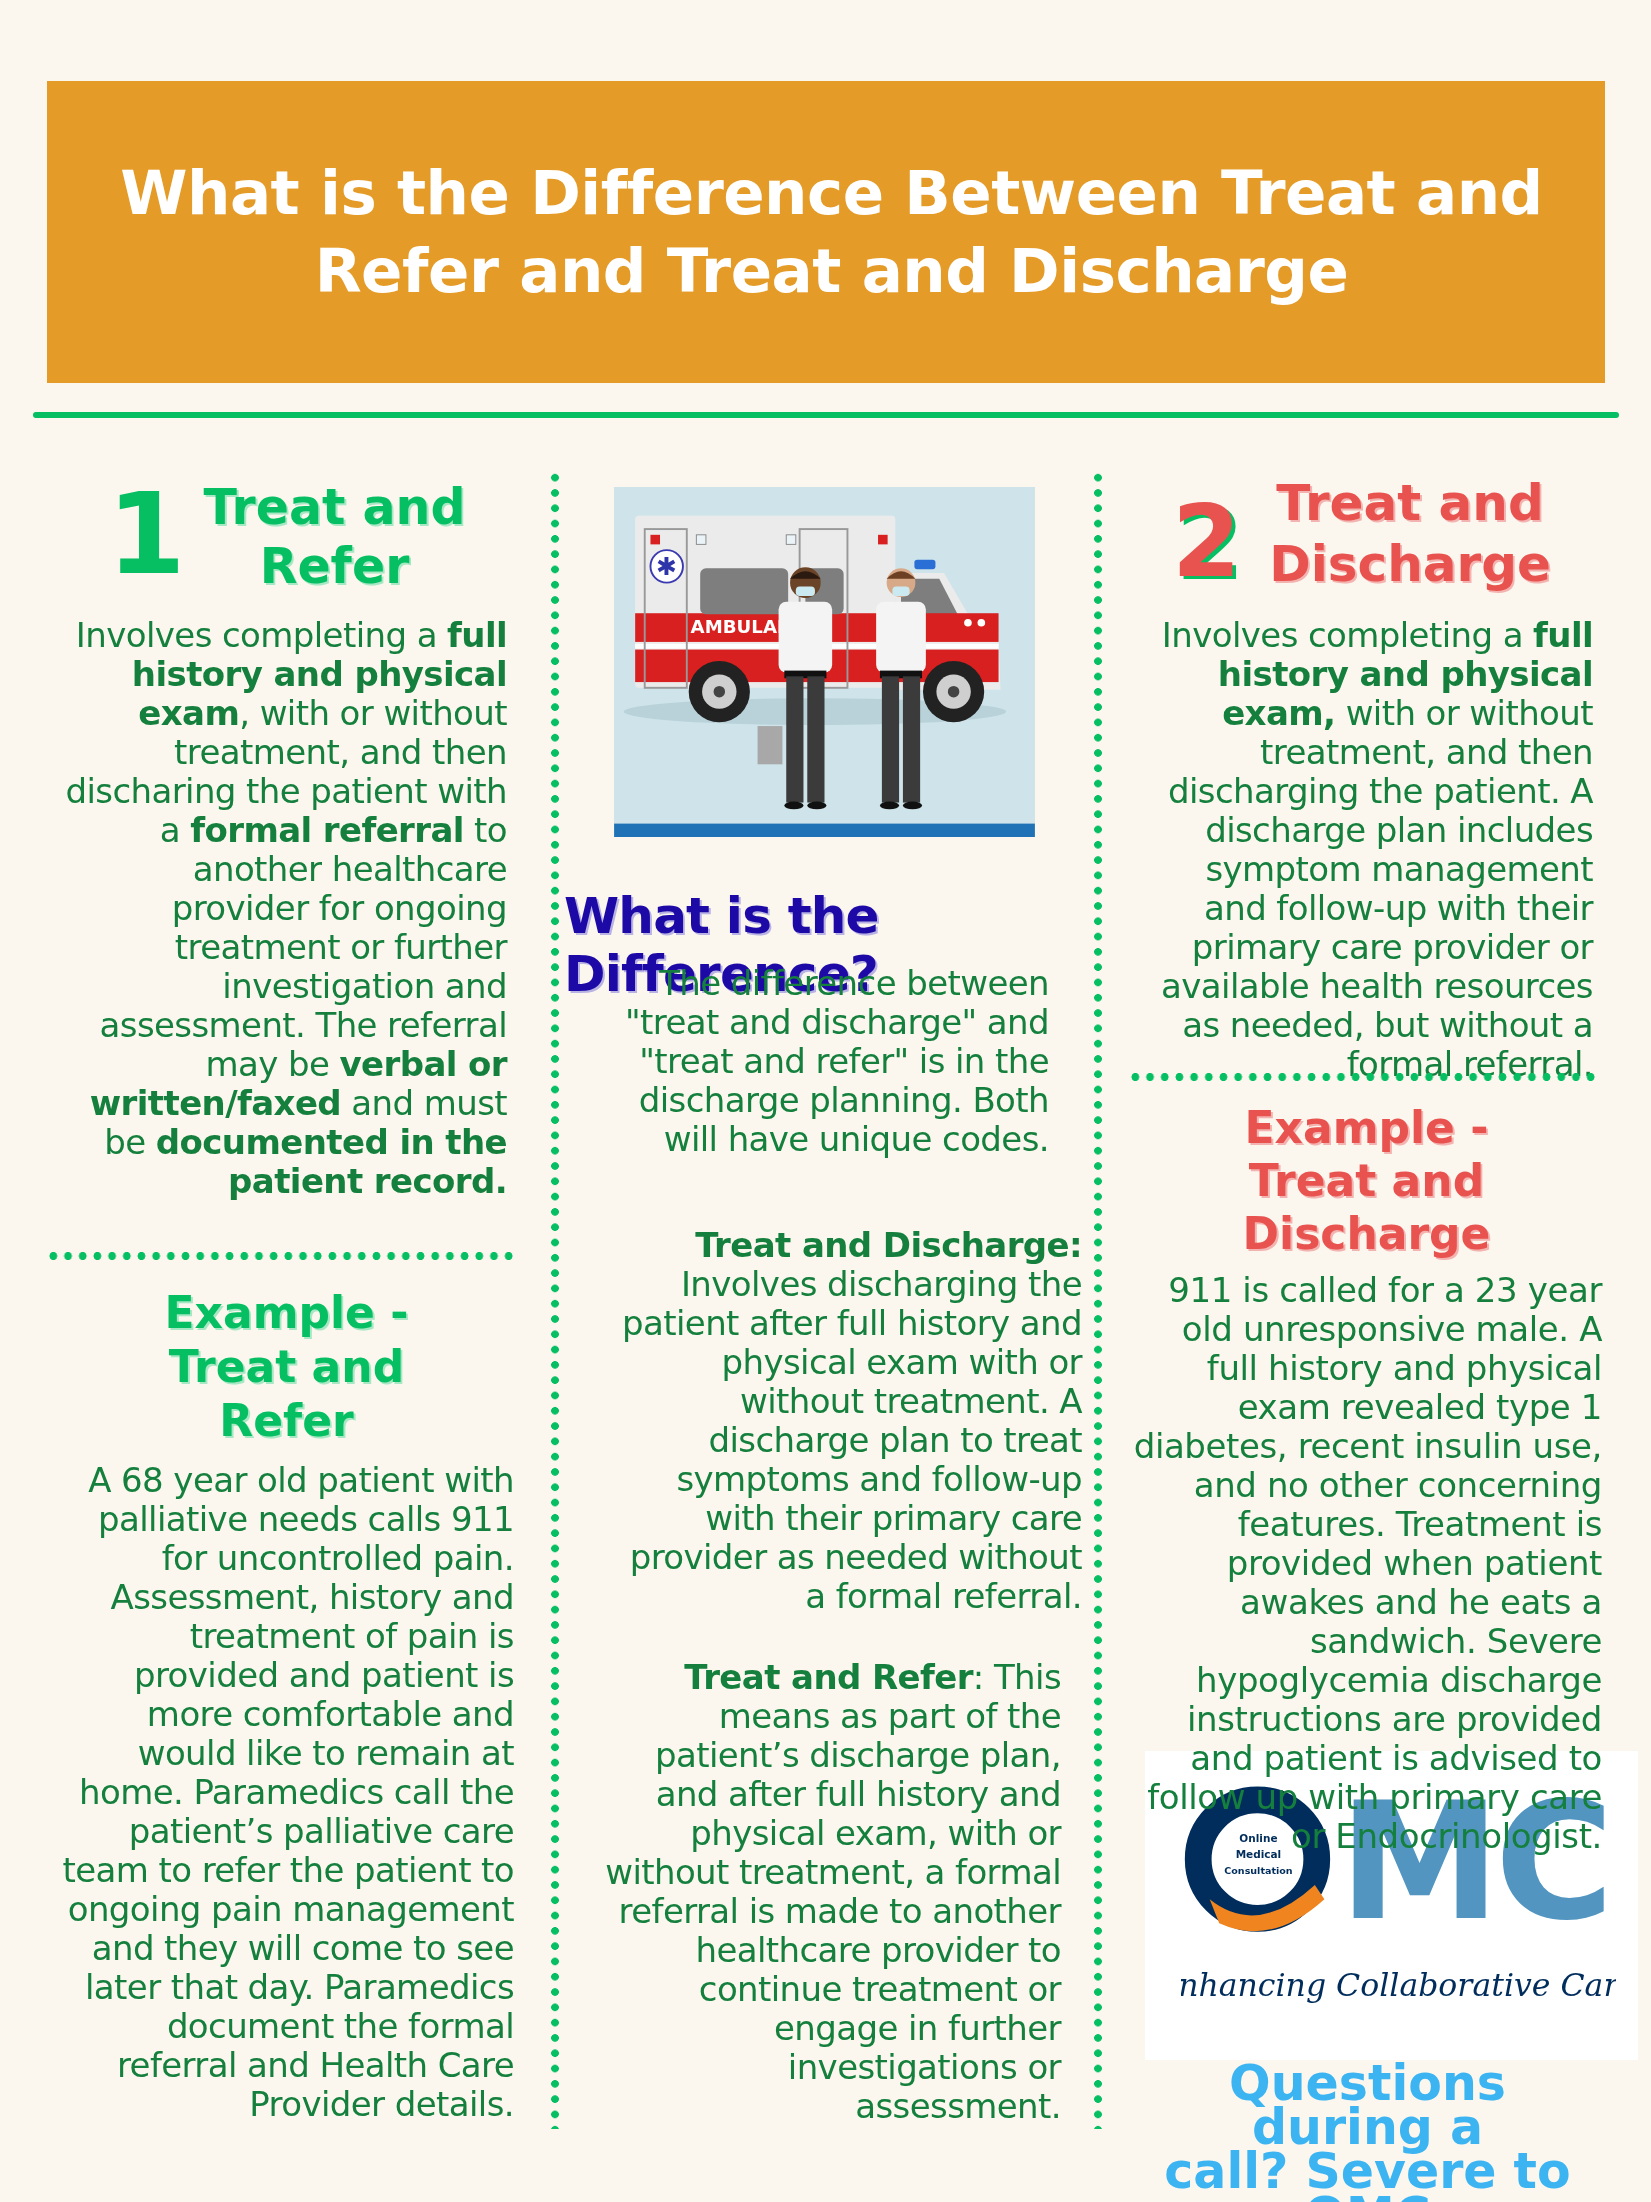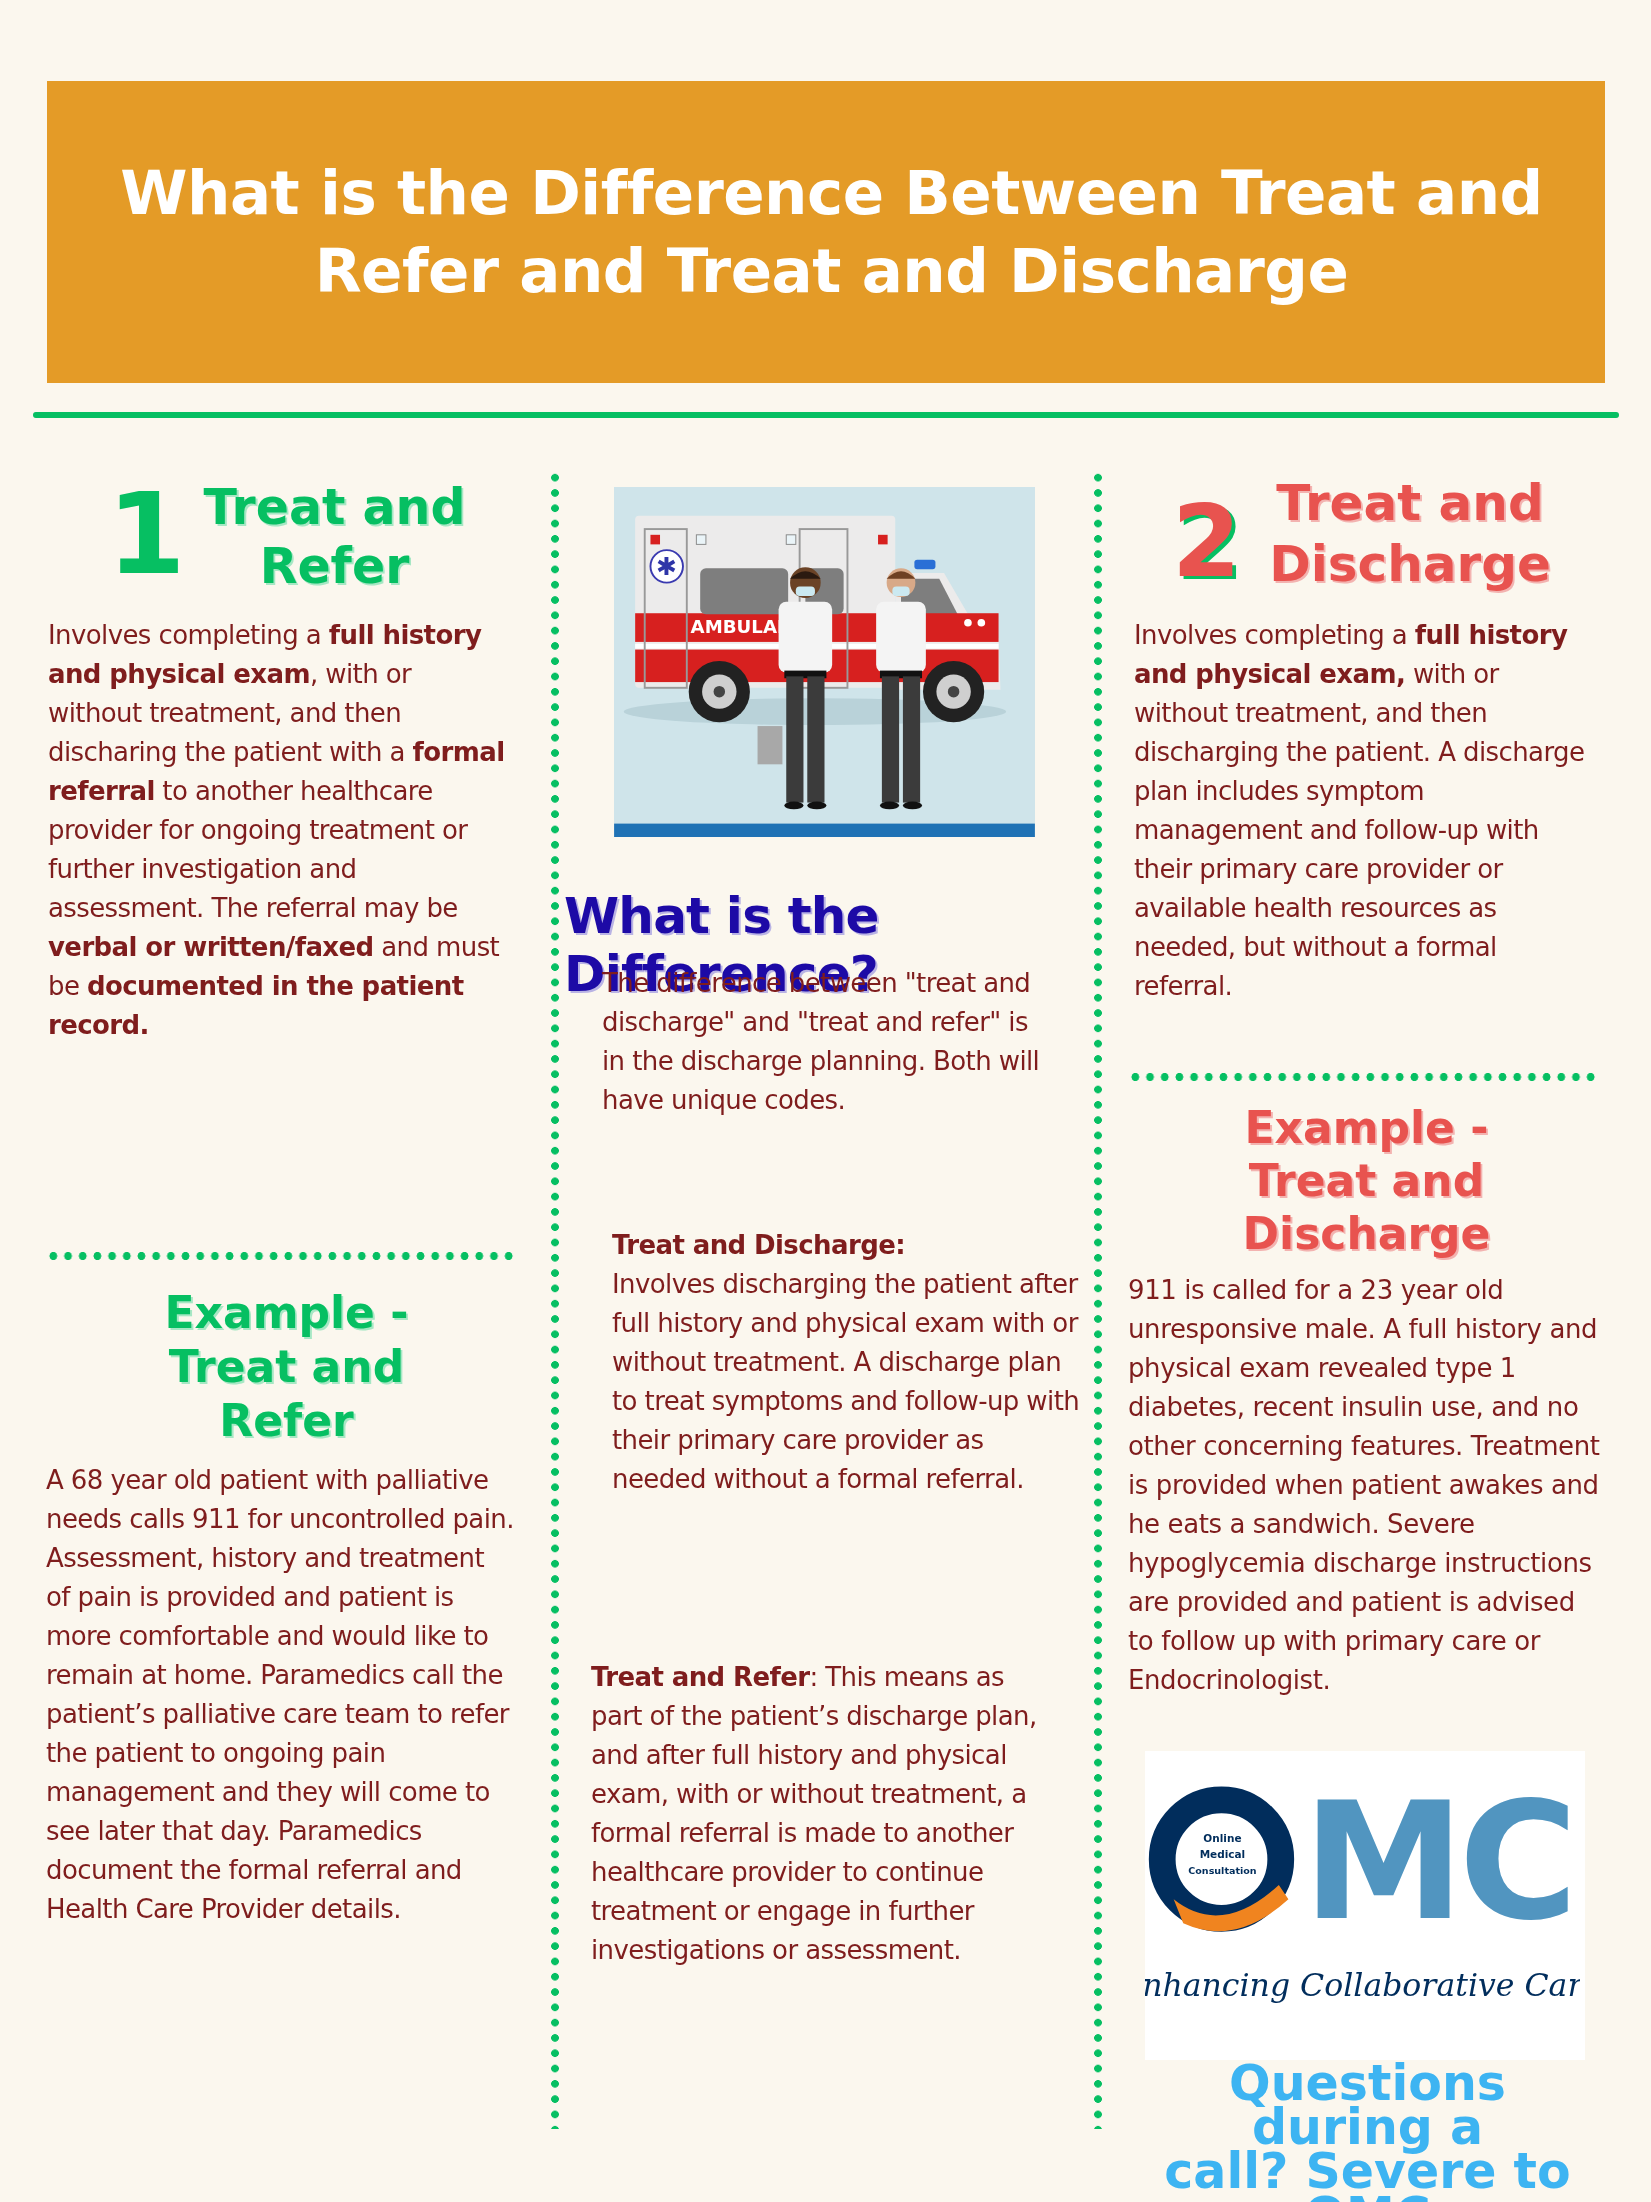--- a/index.html
+++ b/index.html
@@ -66,25 +66,25 @@
       font-family: "DejaVu Sans", sans-serif;
       font-weight: bold;
       text-align: center;
       line-height: 59px;
       font-size: 49px;
     }
     .green-title { color: #06bf62; text-shadow: 1.9px 1.9px 0 #a7e7c4; }
     .red-title { color: #e8534f; text-shadow: 1.9px 1.9px 0 #f3b3b0; }
 
     .body-text {
-      text-align: left;
-      font-family: "DejaVu Sans", sans-serif;
-      font-size: 26px;
+      text-align: right;
+      font-family: "DejaVu Sans", sans-serif;
+      font-size: 34px;
       line-height: 39px;
-      color: #7f1d1d;
+      color: #15803d;
       letter-spacing: -0.6px;
     }
     .body-text b { font-weight: bold; }
 
     .mid-heading {
       font-family: "DejaVu Sans", sans-serif;
       font-weight: bold;
       color: #1d0aa6;
       text-shadow: 1.9px 1.9px 0 #b9b3e4;
       font-size: 50px;
@@ -94,22 +94,23 @@
 
     
     .illus {
       left: 614px; top: 487px; width: 421px; height: 350px;
       background: #cfe4ea;
       overflow: hidden;
     }
 
     
     .logo-box {
-      left: 1145px; top: 1751px; width: 440px; height: 309px;
+      left: 1145px; top: 1751px; width: 493px; height: 309px;
       background: #ffffff;
+      padding-left: 36px;
     }
 
     .cta {
       font-family: "DejaVu Sans", sans-serif;
       font-weight: bold;
       color: #3db4f2;
       font-size: 49px;
       line-height: 44px;
       text-align: center;
     }

